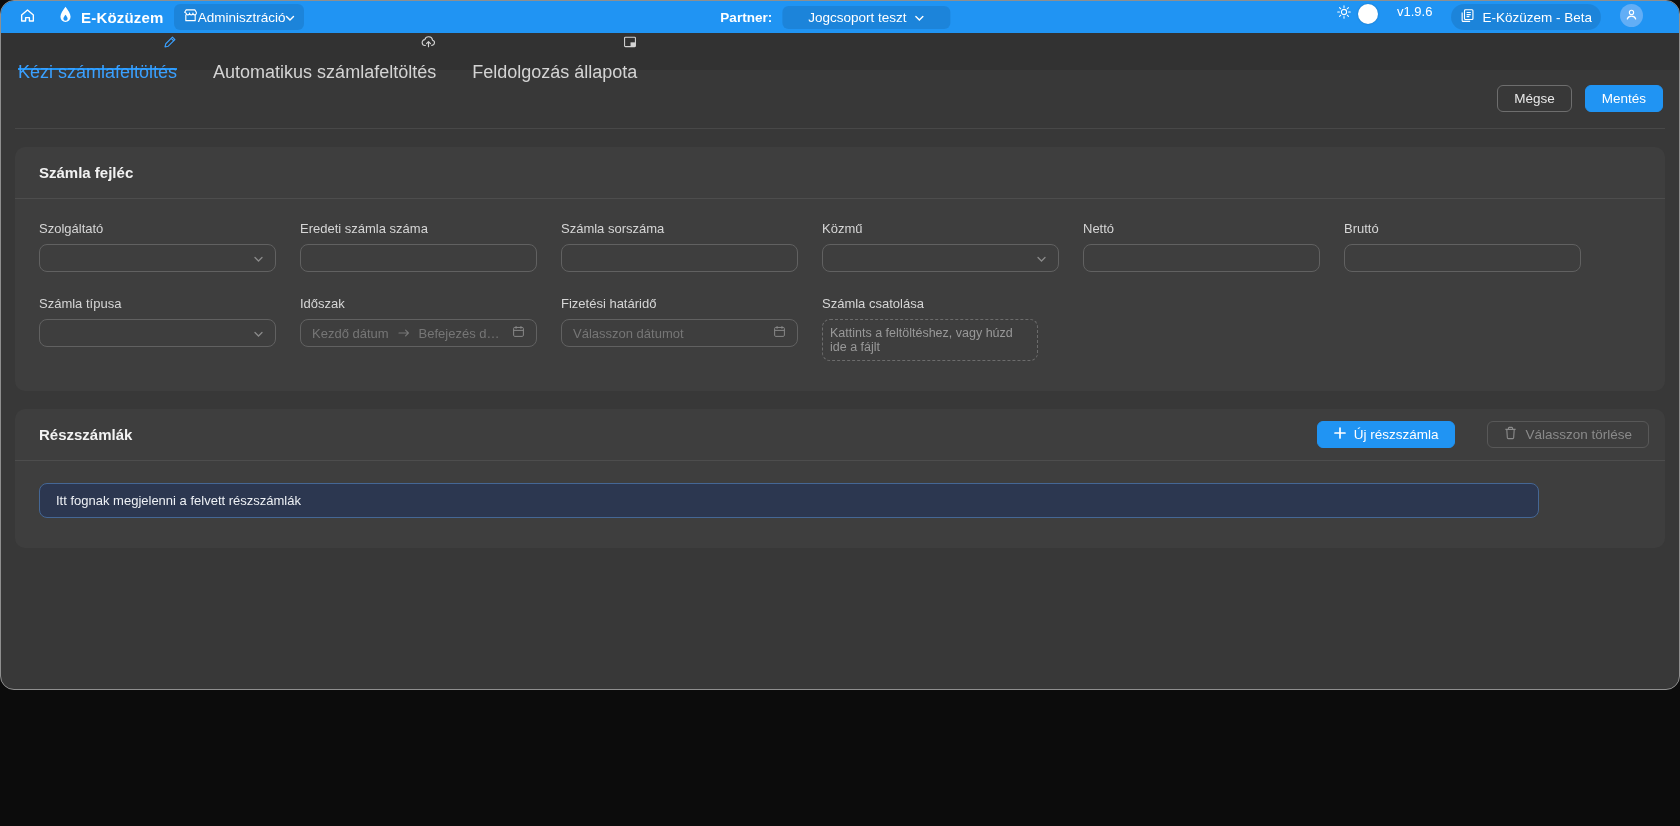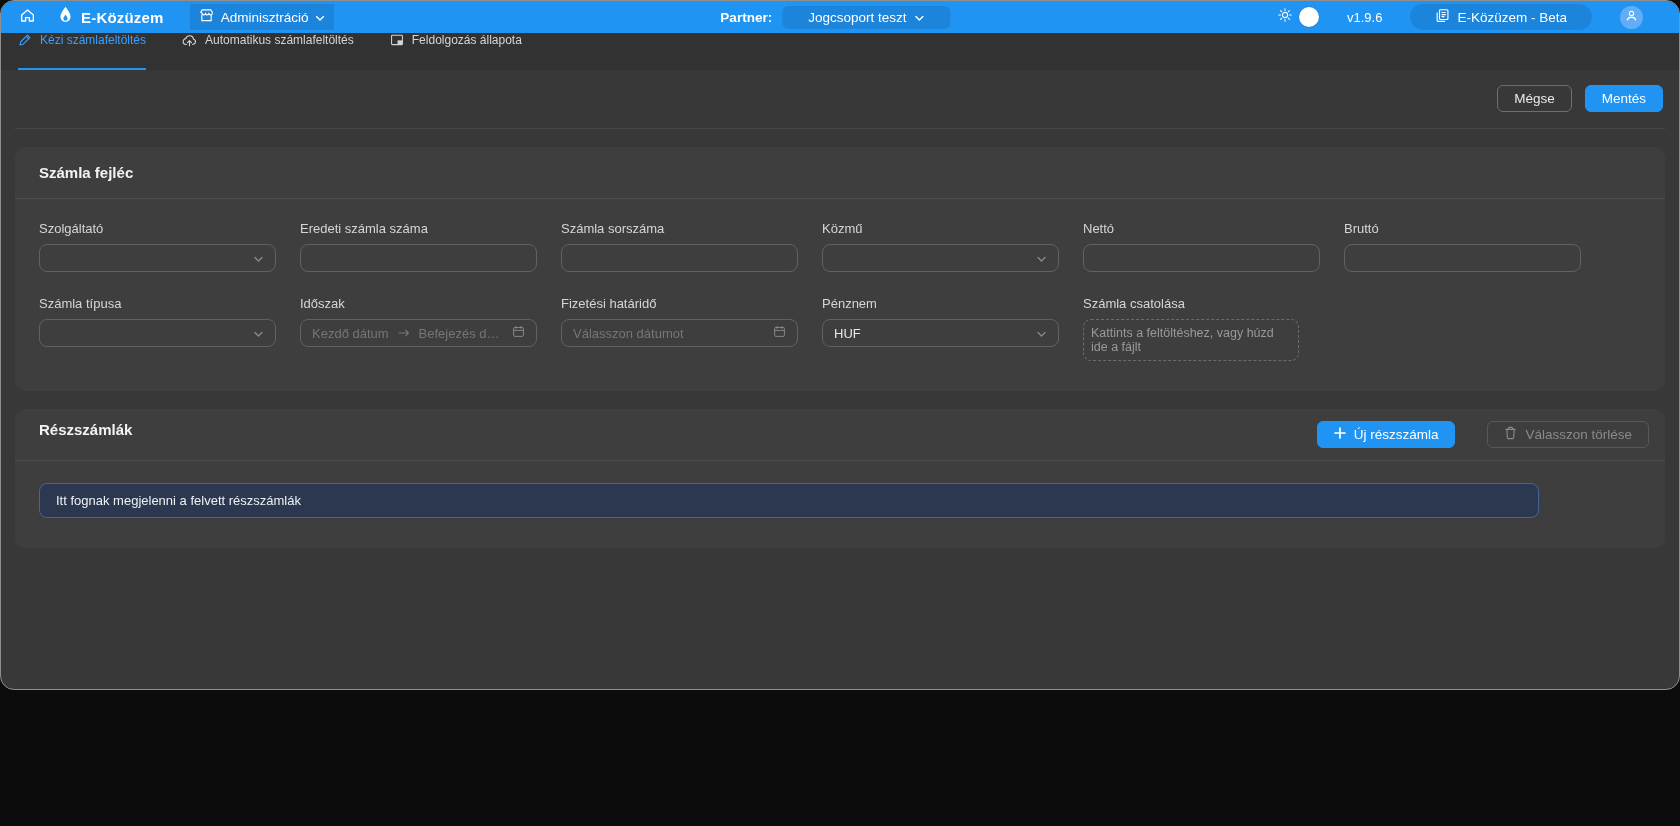--- a/index.html
+++ b/index.html
@@ -12,50 +12,50 @@
   
   .app-header {
     height:32px; background:#2094f3; display:flex; align-items:center;
     padding:0 36px 0 14px; position:relative; color:#fff;
   }
   .hdr-left { display:flex; align-items:center; gap:10px; }
   .icon-btn { display:flex; align-items:center; justify-content:center; width:24px; height:24px; }
   .brand { display:flex; align-items:center; gap:7px; margin-left:8px; }
   .brand-text { font-size:15px; font-weight:700; letter-spacing:.2px; }
   .hdr-item {
-    display:flex; align-items:center; gap:7px; font-size:13.5px;
-    background:rgba(0,0,0,0.10); border-radius:0; padding:4px 9px; margin-left:16px; cursor:pointer;
+    display:flex; align-items:center; font-size:13.5px;
+    background:rgba(0,0,0,0.10); border-radius:6px; padding:4px 9px; margin-left:0; cursor:pointer;
   }
   .hdr-center { position:absolute; left:50%; transform:translateX(-52%); display:flex; align-items:center; gap:10px; }
   .partner-label { font-weight:700; font-size:13.5px; }
   .partner-value { display:flex; align-items:center; gap:8px; font-size:13.5px; background:rgba(0,0,0,0.10); border-radius:6px; padding:4px 26px; cursor:pointer; }
-  .hdr-right { margin-left:auto; display:flex; align-items:center; gap:28px; }
+  .hdr-right { margin-left:auto; display:flex; align-items:flex-start; gap:19px; }
   .theme-toggle { display:flex; align-items:center; gap:7px; cursor:pointer; }
   .toggle-knob { width:20px; height:20px; border-radius:50%; background:#fff; box-shadow:0 0 2px rgba(0,0,0,.25); }
   .version { font-size:13px; }
-  .env-item { display:flex; align-items:center; gap:7px; font-size:13.5px; background:rgba(0,0,0,0.10); border-radius:13px; padding:4px 25px; cursor:pointer; }
+  .env-item { display:flex; align-items:center; gap:7px; font-size:13.5px; background:rgba(0,0,0,0.10); border-radius:13px; padding:4px 9px; cursor:pointer; }
   .avatar { width:23px; height:23px; border-radius:50%; background:#62aef6; display:flex; align-items:center; justify-content:center; cursor:pointer; }
 
   
   .tab-bar { height:37px; background:#323232; display:flex; padding:0 17px; gap:36px; }
-  .tab { display:flex; align-items:flex-start; gap:8px; font-size:12px; color:#d4d4d4; border-bottom:2px solid transparent; cursor:pointer; }
+  .tab { display:flex; align-items:flex-end; gap:8px; font-size:18px; color:#d4d4d4; border-bottom:2px solid transparent; cursor:pointer;flex-direction:column; }
   .tab.active { color:#3aa0ff; border-bottom-color:#2094f3; }
   .tab svg { flex:none; }
 
   
   .content { padding:0 14px; }
   .actions-row { display:flex; justify-content:flex-end; align-items:center; gap:13px; padding:15px 2px 16px; border-bottom:1px solid #484848; }
   .btn { height:27px; padding:0 16px; border-radius:6px; font-size:13.5px; display:inline-flex; align-items:center; gap:8px; cursor:pointer; white-space:nowrap; }
   .btn-default { background:transparent; border:1px solid #6e6e6e; color:#e8e8e8; }
   .btn-primary { background:#2094f3; border:1px solid #2094f3; color:#fff; }
   .btn-disabled { background:transparent; border:1px solid #585858; color:#8a8a8a; cursor:not-allowed; }
 
   .card { background:#3e3e3e; border-radius:10px; margin-top:18px; }
   .card-head { padding:17px 24px; font-size:15px; font-weight:700; color:#f2f2f2; border-bottom:1px solid #4d4d4d; }
-  .card-head-row { display:flex; justify-content:space-between; padding:12px 16px 12px 24px; border-bottom:1px solid #4d4d4d; }
+  .card-head-row { display:flex; justify-content:space-between; align-items:center; padding:12px 16px 12px 24px; border-bottom:1px solid #4d4d4d; }
   .card-title { font-size:15px; font-weight:700; color:#f2f2f2; }
   .card-body { padding:22px 24px 30px; }
 
   .form-grid { display:grid; grid-template-columns:repeat(6,237px); column-gap:16px; row-gap:26px;gap:24px; }
   .f-label { font-size:13px; color:#d6d6d6; margin-bottom:8px; }
   .ctl {
     height:28px; border:1px solid #616161; border-radius:8px; background:transparent;
     display:flex; align-items:center; padding:0 11px; font-size:13px; color:#e8e8e8;
   }
   .ctl input { flex:1; min-width:0; background:transparent; border:none; outline:none; color:#e8e8e8; font:inherit; }
@@ -288,31 +288,20 @@
             <span class="ph">Válasszon dátumot</span>
             <span class="cal">
               <svg width="13" height="13" viewBox="0 0 16 16" fill="none" stroke="#8a8a8a" stroke-width="1.2" stroke-linejoin="round">
                   <rect x="2" y="3" width="12" height="11" rx="1.4"></rect>
                   <path d="M5 1.4v3.2M11 1.4v3.2M2 6.6h12"></path>
                 </svg>
             </span>
           </div>
         </div>
 
-        <div>
-          <div class="f-label">Pénznem</div>
-          <div class="ctl select">
-            <span>HUF</span>
-            <span>
-              <svg width="11" height="7" viewBox="0 0 10 7" fill="none" stroke="#8a8a8a" stroke-width="1.3" stroke-linecap="round">
-                  <path d="M1.5 1.5L5 5l3.5-3.5"></path>
-                </svg>
-            </span>
-          </div>
-        </div>
 
         <div>
           <div class="f-label">Számla csatolása</div>
           <div class="upload">
             <span>Kattints a feltöltéshez, vagy húzd ide a fájlt</span>
           </div>
         </div>
 
       </div>
     </div>

